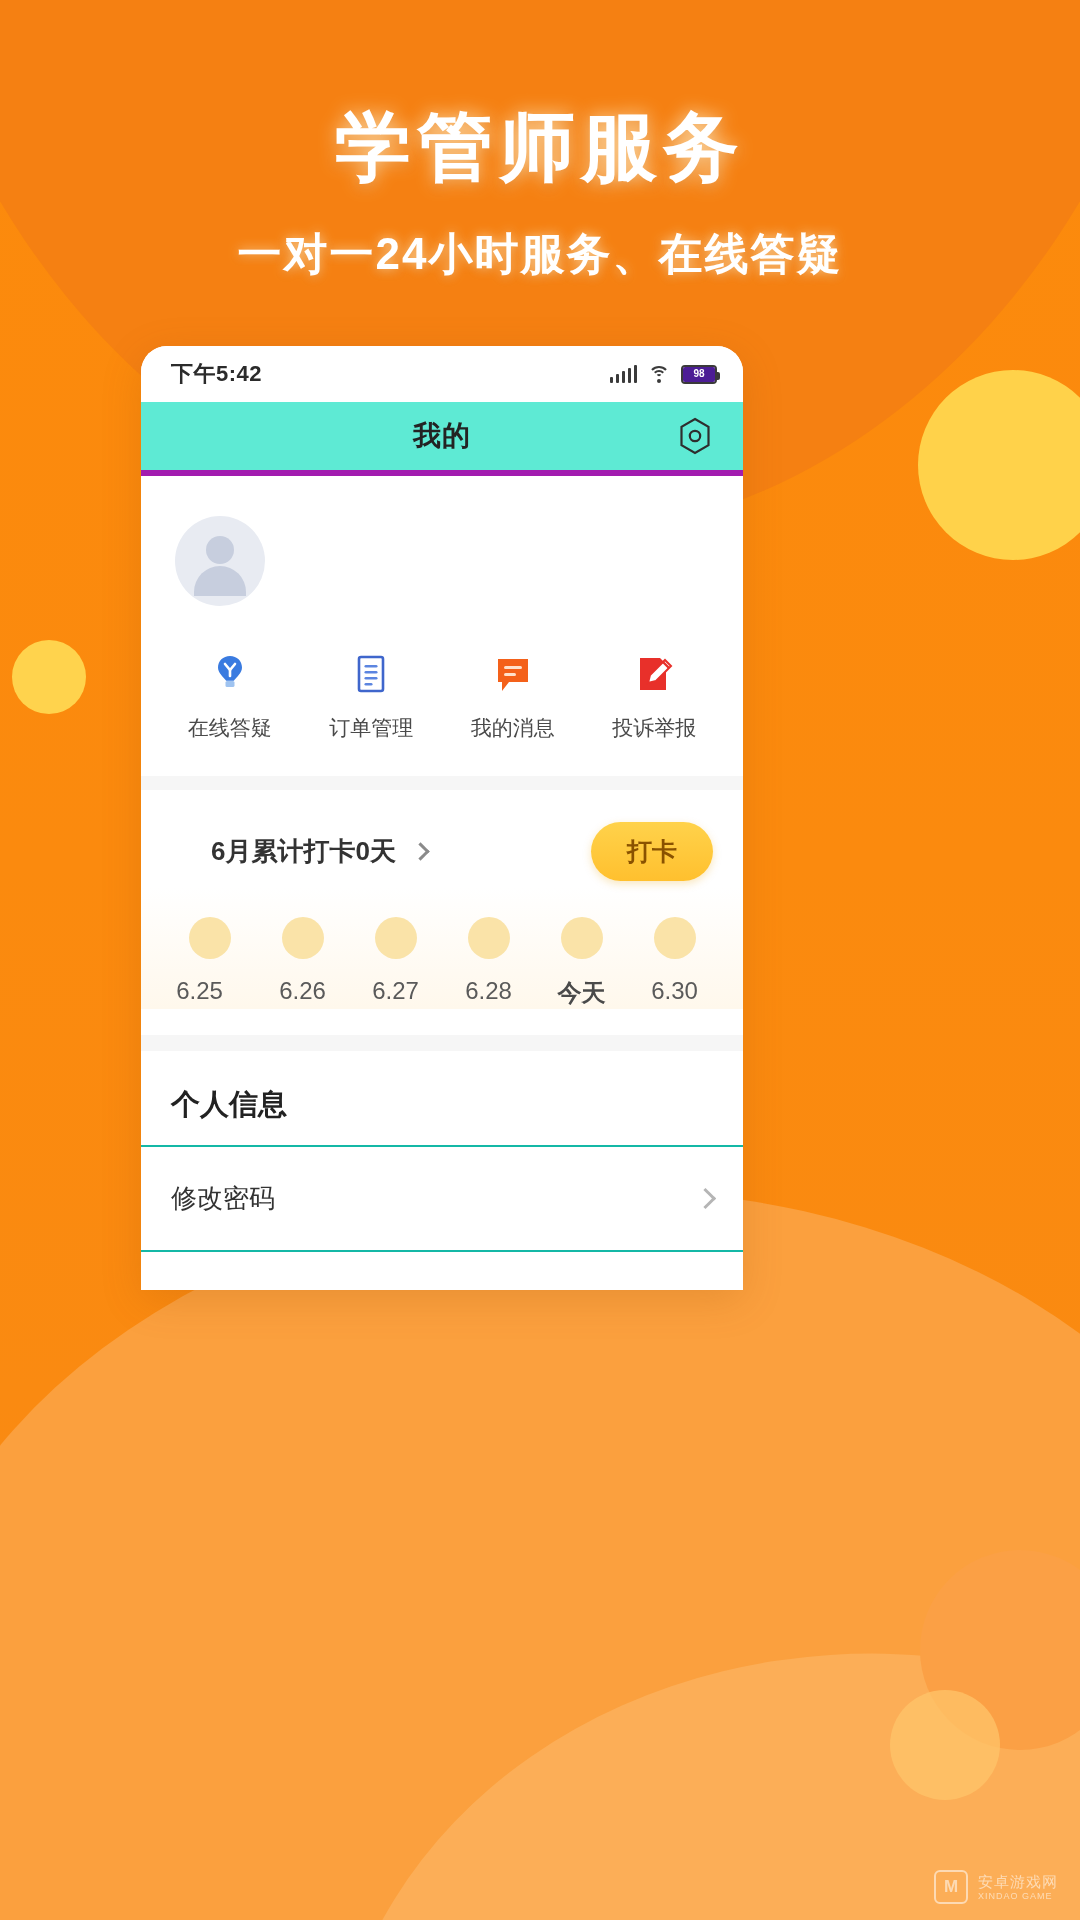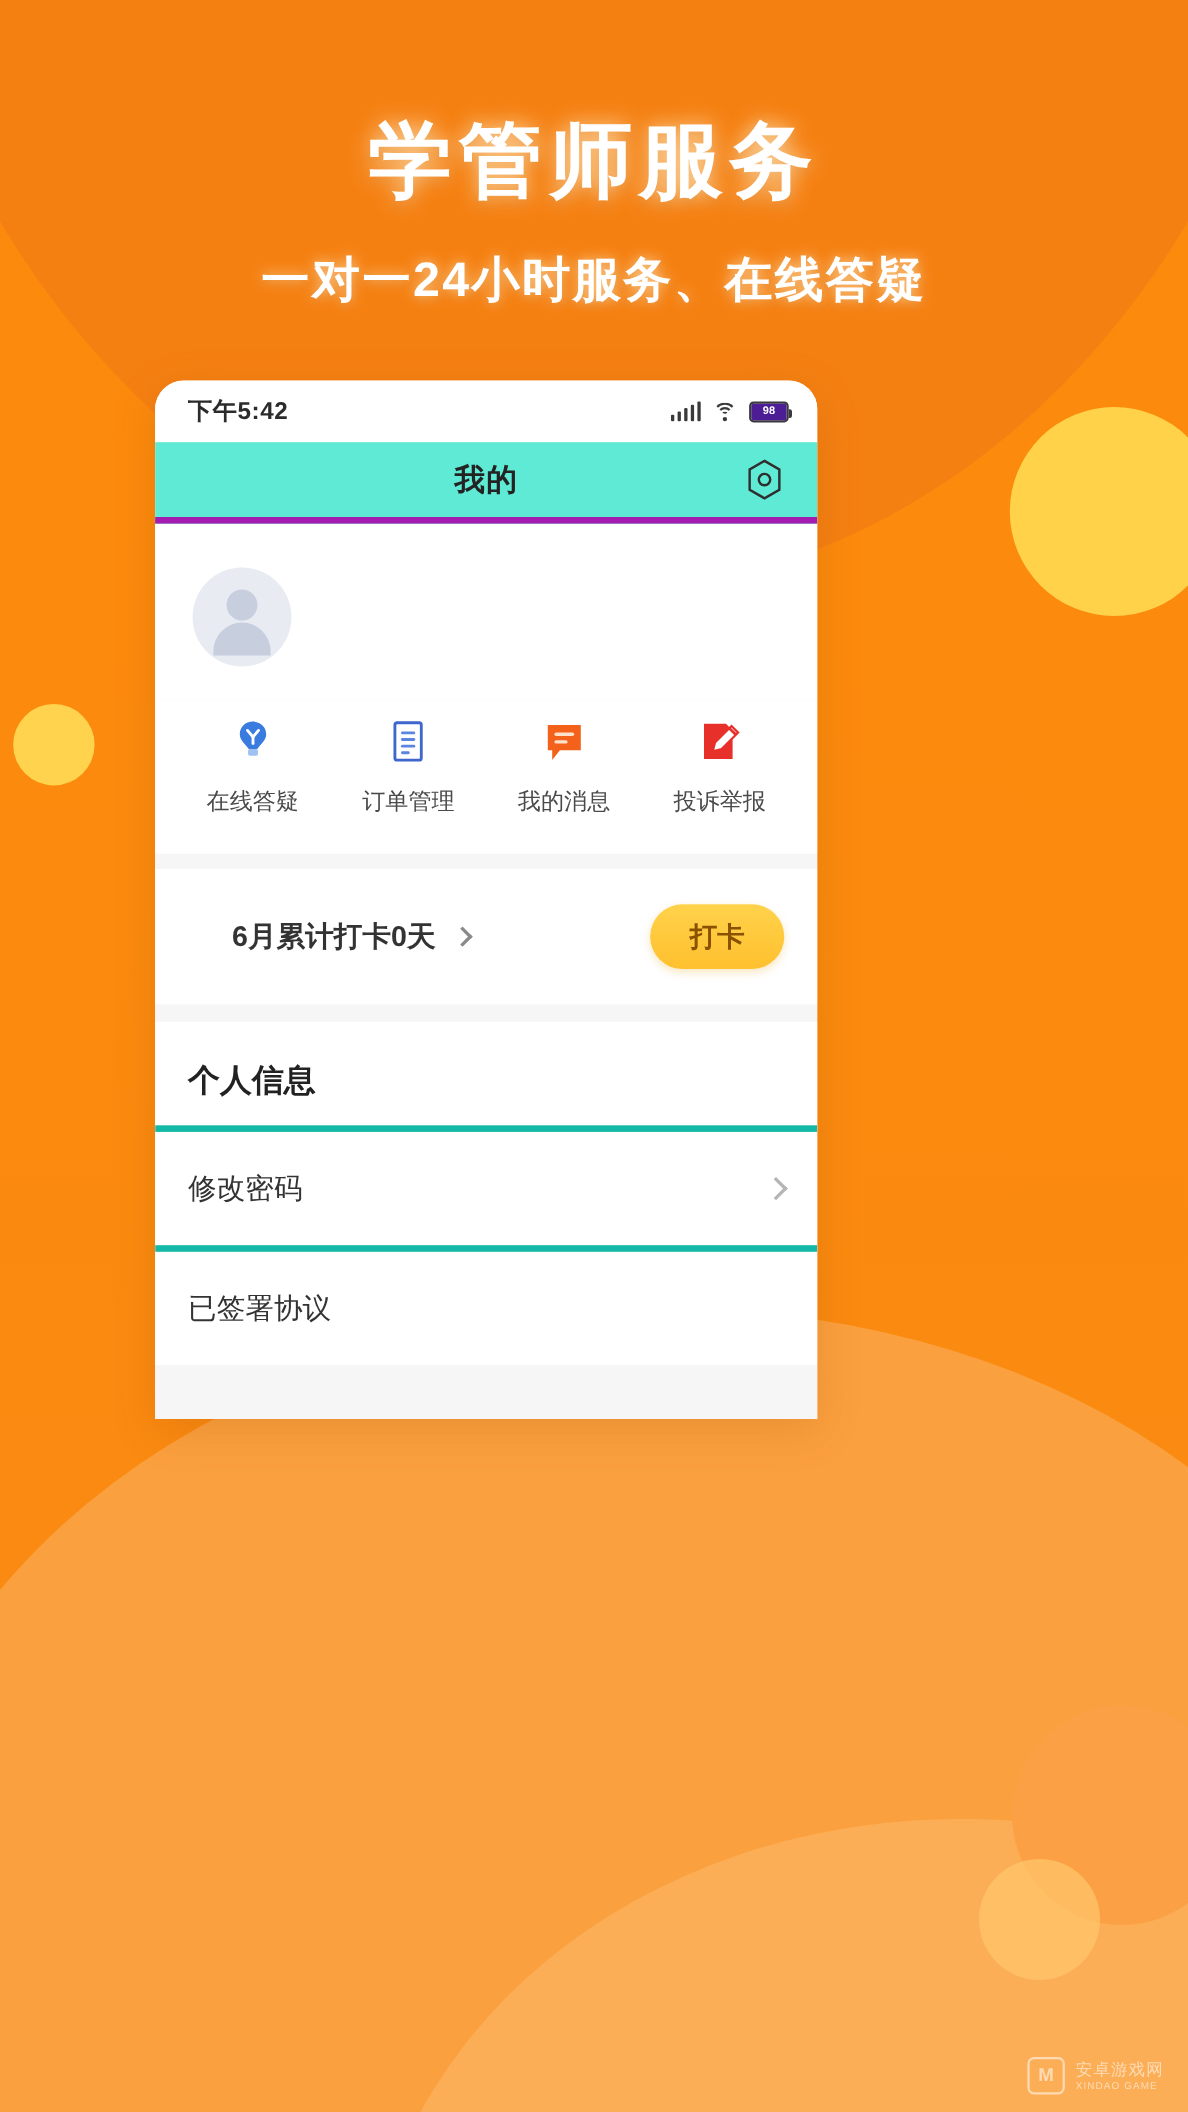--- a/index.html
+++ b/index.html
@@ -213,21 +213,21 @@
   .day-dot { width:42px; height:42px; border-radius:50%; background:#FAE3A8; }
   .day-label { font-size:24px; color:#5a5a5a; }
   .day-cell.is-first .day-label { transform:translateX(-10px); }
   .day-cell.is-today .day-label { color:#4a4a4a; font-weight:bold; }
 
   
   .list-block { background:#FFFFFF; margin-top:16px; }
   .list-title { font-size:29px; font-weight:bold; color:#222222; padding:34px 30px 20px 30px; position:relative; }
   .list-row {
     display:flex; align-items:center; justify-content:space-between;
-    padding:34px 30px; border-top:6px solid #14b8a6;
+    padding:34px 30px; border-top:2px solid #14b8a6;
   }
   .list-row-label { font-size:26px; color:#333333; }
   .chev { width:15px; height:15px; border-right:3px solid #b5b5b5; border-top:3px solid #b5b5b5;
           transform:rotate(45deg); }
 
   
   .watermark {
     position:absolute; right:22px; bottom:16px;
     display:flex; align-items:center; gap:10px; z-index:9; opacity:.55;
   }
@@ -358,20 +358,46 @@
 
     <div class="checkin-block">
       <div class="checkin-head">
         <div class="checkin-left">
           <span class="checkin-text">6月累计打卡0天</span>
           <span class="chev-sm"></span>
         </div>
         <button class="checkin-btn">打卡</button>
       </div>
 
+      <div class="checkin-days">
+        <div class="day-cell is-first">
+          <div class="day-dot"></div>
+          <div class="day-label">6.25</div>
+        </div>
+        <div class="day-cell">
+          <div class="day-dot"></div>
+          <div class="day-label">6.26</div>
+        </div>
+        <div class="day-cell">
+          <div class="day-dot"></div>
+          <div class="day-label">6.27</div>
+        </div>
+        <div class="day-cell">
+          <div class="day-dot"></div>
+          <div class="day-label">6.28</div>
+        </div>
+        <div class="day-cell is-today">
+          <div class="day-dot"></div>
+          <div class="day-label">今天</div>
+        </div>
+        <div class="day-cell">
+          <div class="day-dot"></div>
+          <div class="day-label">6.30</div>
+        </div>
+      </div>
     </div>
 
     <div class="list-block">
       <div class="list-title">
         <span>个人信息</span>
       </div>
       <div class="list-row">
         <span class="list-row-label">修改密码</span>
         <span class="chev"></span>
       </div>

